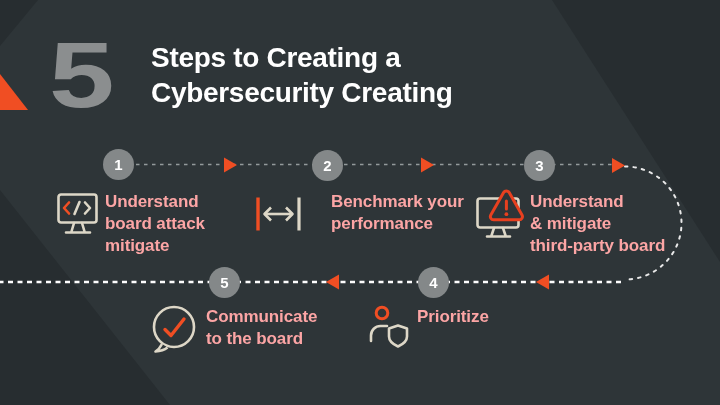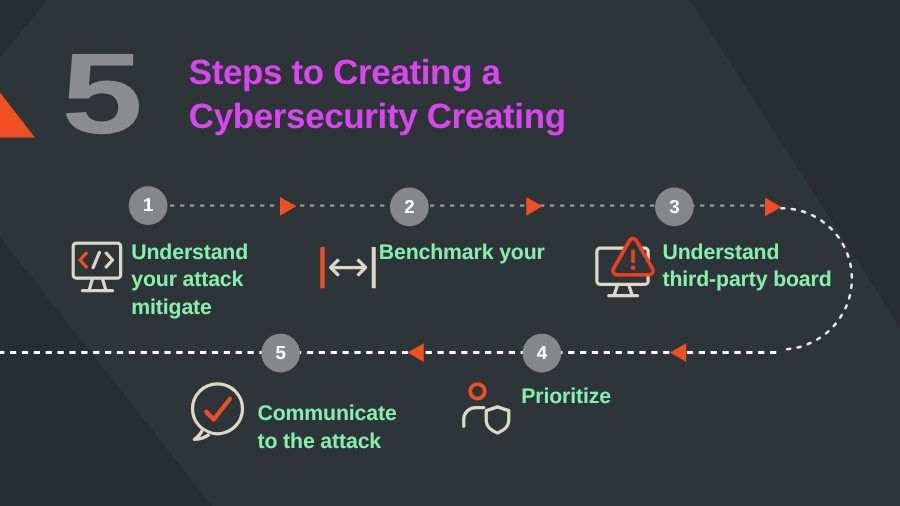--- a/index.html
+++ b/index.html
@@ -12,21 +12,21 @@
   .bg-layer{z-index:0;}
   .connector-layer{z-index:2;}
 
   .big-number{
     position:absolute;left:49px;top:29px;z-index:1;
     font-size:92px;line-height:1;font-weight:700;color:#8b8e8f;
     transform:scaleX(1.28);transform-origin:left top;
   }
   .title{
     position:absolute;left:151px;top:40px;z-index:1;
-    font-size:28px;line-height:35px;font-weight:700;color:#d946ef;
+    font-size:28px;line-height:35px;font-weight:700;color:#ffffff;
     letter-spacing:-0.3px;
   }
 
   .num-circle{
     position:absolute;width:31px;height:31px;border-radius:50%;
     background:#848889;color:#ffffff;z-index:3;
     display:flex;align-items:center;justify-content:center;
     font-size:15px;font-weight:700;
   }
   .c1{left:103px;top:149px;}
@@ -36,29 +36,29 @@
   .c5{left:209px;top:267px;}
 
   .step-icon{position:absolute;z-index:3;}
   .i1{left:57px;top:193px;}
   .i2{left:255px;top:196px;}
   .i3{left:476px;top:189px;}
   .i4{left:369px;top:305px;}
   .i5{left:150px;top:304px;}
 
   .step-text{
-    position:absolute;z-index:3;color:#86efac;
+    position:absolute;z-index:3;color:#fca5a5;
     font-size:17px;line-height:22px;font-weight:700;letter-spacing:-0.1px;
     white-space:nowrap;
   }
   .t1{left:105px;top:191px;}
-  .t2{left:303px;top:191px;}
+  .t2{left:331px;top:191px;}
   .t3{left:530px;top:191px;}
   .t4{left:417px;top:306px;}
-  .t5{left:206px;top:320px;}
+  .t5{left:206px;top:306px;}
 </style>
 </head>
 <body>
 
 <div class="canvas">
 
   <svg class="layer bg-layer" viewBox="0 0 720 405">
     <polygon points="0,0 38,0 0,46" fill="#272d30"></polygon>
     <polygon points="552,0 720,0 720,262" fill="#272d30"></polygon>
     <polygon points="0,190 170,405 0,405" fill="#272d30"></polygon>
@@ -92,48 +92,50 @@
     <svg width="42" height="46" viewBox="0 0 42 46">
       <rect x="1.5" y="1.5" width="38" height="28" rx="2.5" fill="none" stroke="#ddd7c7" stroke-width="2.6"></rect>
       <polyline points="12,9.5 7,15 12,20.5" fill="none" stroke="#f04e23" stroke-width="2.6" stroke-linecap="round" stroke-linejoin="round"></polyline>
       <line x1="17.5" y1="21" x2="22.5" y2="9" stroke="#ddd7c7" stroke-width="2.6" stroke-linecap="round"></line>
       <polyline points="28,9.5 33,15 28,20.5" fill="none" stroke="#ddd7c7" stroke-width="2.6" stroke-linecap="round" stroke-linejoin="round"></polyline>
       <path d="M17,30 L14.5,38.5 M25,30 L27.5,38.5 M9,39.5 H33" fill="none" stroke="#ddd7c7" stroke-width="2.6" stroke-linecap="round"></path>
     </svg>
   </div>
   <div class="step-text t1">
     <div>Understand</div>
-    <div>your attack</div>
+    <div>board attack</div>
     <div>mitigate</div>
   </div>
 
   <div class="step-icon i2">
     <svg width="47" height="36" viewBox="0 0 47 36">
       <line x1="3" y1="1.5" x2="3" y2="34.5" stroke="#f04e23" stroke-width="3.4"></line>
       <line x1="44" y1="1.5" x2="44" y2="34.5" stroke="#ddd7c7" stroke-width="3.2"></line>
       <line x1="10" y1="18" x2="37" y2="18" stroke="#ddd7c7" stroke-width="2.6"></line>
       <polyline points="16,11.5 9.5,18 16,24.5" fill="none" stroke="#ddd7c7" stroke-width="2.6" stroke-linejoin="round"></polyline>
       <polyline points="31,11.5 37.5,18 31,24.5" fill="none" stroke="#ddd7c7" stroke-width="2.6" stroke-linejoin="round"></polyline>
     </svg>
   </div>
   <div class="step-text t2">
     <div>Benchmark your</div>
+    <div>performance</div>
   </div>
 
   <div class="step-icon i3">
     <svg width="52" height="52" viewBox="0 0 52 52">
       <rect x="1.5" y="9.5" width="41" height="29" rx="2.5" fill="none" stroke="#ddd7c7" stroke-width="2.6"></rect>
       <path d="M18,39 L15.5,46.5 M27,39 L29.5,46.5 M11,47.5 H34" fill="none" stroke="#ddd7c7" stroke-width="2.6" stroke-linecap="round"></path>
       <path d="M33.2,3.6 L46,26 a3.2,3.2 0 0 1 -2.8,4.8 H17.6 a3.2,3.2 0 0 1 -2.8,-4.8 L27.6,3.6 a3.2,3.2 0 0 1 5.6,0 Z" fill="#2e3538" stroke="#e8401f" stroke-width="3" stroke-linejoin="round"></path>
       <line x1="30.4" y1="12" x2="30.4" y2="20" stroke="#e8401f" stroke-width="3" stroke-linecap="round"></line>
       <circle cx="30.4" cy="25.2" r="1.9" fill="#e8401f"></circle>
     </svg>
   </div>
   <div class="step-text t3">
     <div>Understand</div>
+    <div>&amp; mitigate</div>
     <div>third-party board</div>
   </div>
 
   <div class="step-icon i4">
     <svg width="40" height="44" viewBox="0 0 40 44">
       <circle cx="13" cy="8" r="5.8" fill="none" stroke="#f04e23" stroke-width="3"></circle>
       <path d="M2,36 V30.5 a9.5,9.5 0 0 1 9.5,-9.5 H18" fill="none" stroke="#ddd7c7" stroke-width="2.6" stroke-linecap="round"></path>
       <path d="M29,20.5 L38,23.5 V31.5 Q38,37.5 29,41.5 Q20,37.5 20,31.5 V23.5 Z" fill="#2e3538" stroke="#ddd7c7" stroke-width="2.6" stroke-linejoin="round"></path>
     </svg>
   </div>
@@ -143,16 +145,16 @@
 
   <div class="step-icon i5">
     <svg width="48" height="50" viewBox="0 0 48 50">
       <circle cx="24" cy="23" r="20" fill="none" stroke="#ddd7c7" stroke-width="2.6"></circle>
       <path d="M12,40 Q9.5,45 5.5,47.5 Q13,47 17.5,43.5" fill="#2e3538" stroke="#ddd7c7" stroke-width="2.6" stroke-linejoin="round"></path>
       <polyline points="15,25.5 21,31.5 34,15" fill="none" stroke="#f04e23" stroke-width="3.4" stroke-linecap="round" stroke-linejoin="round"></polyline>
     </svg>
   </div>
   <div class="step-text t5">
     <div>Communicate</div>
-    <div>to the attack</div>
+    <div>to the board</div>
   </div>
 
 </div>
 
 </body></html>

